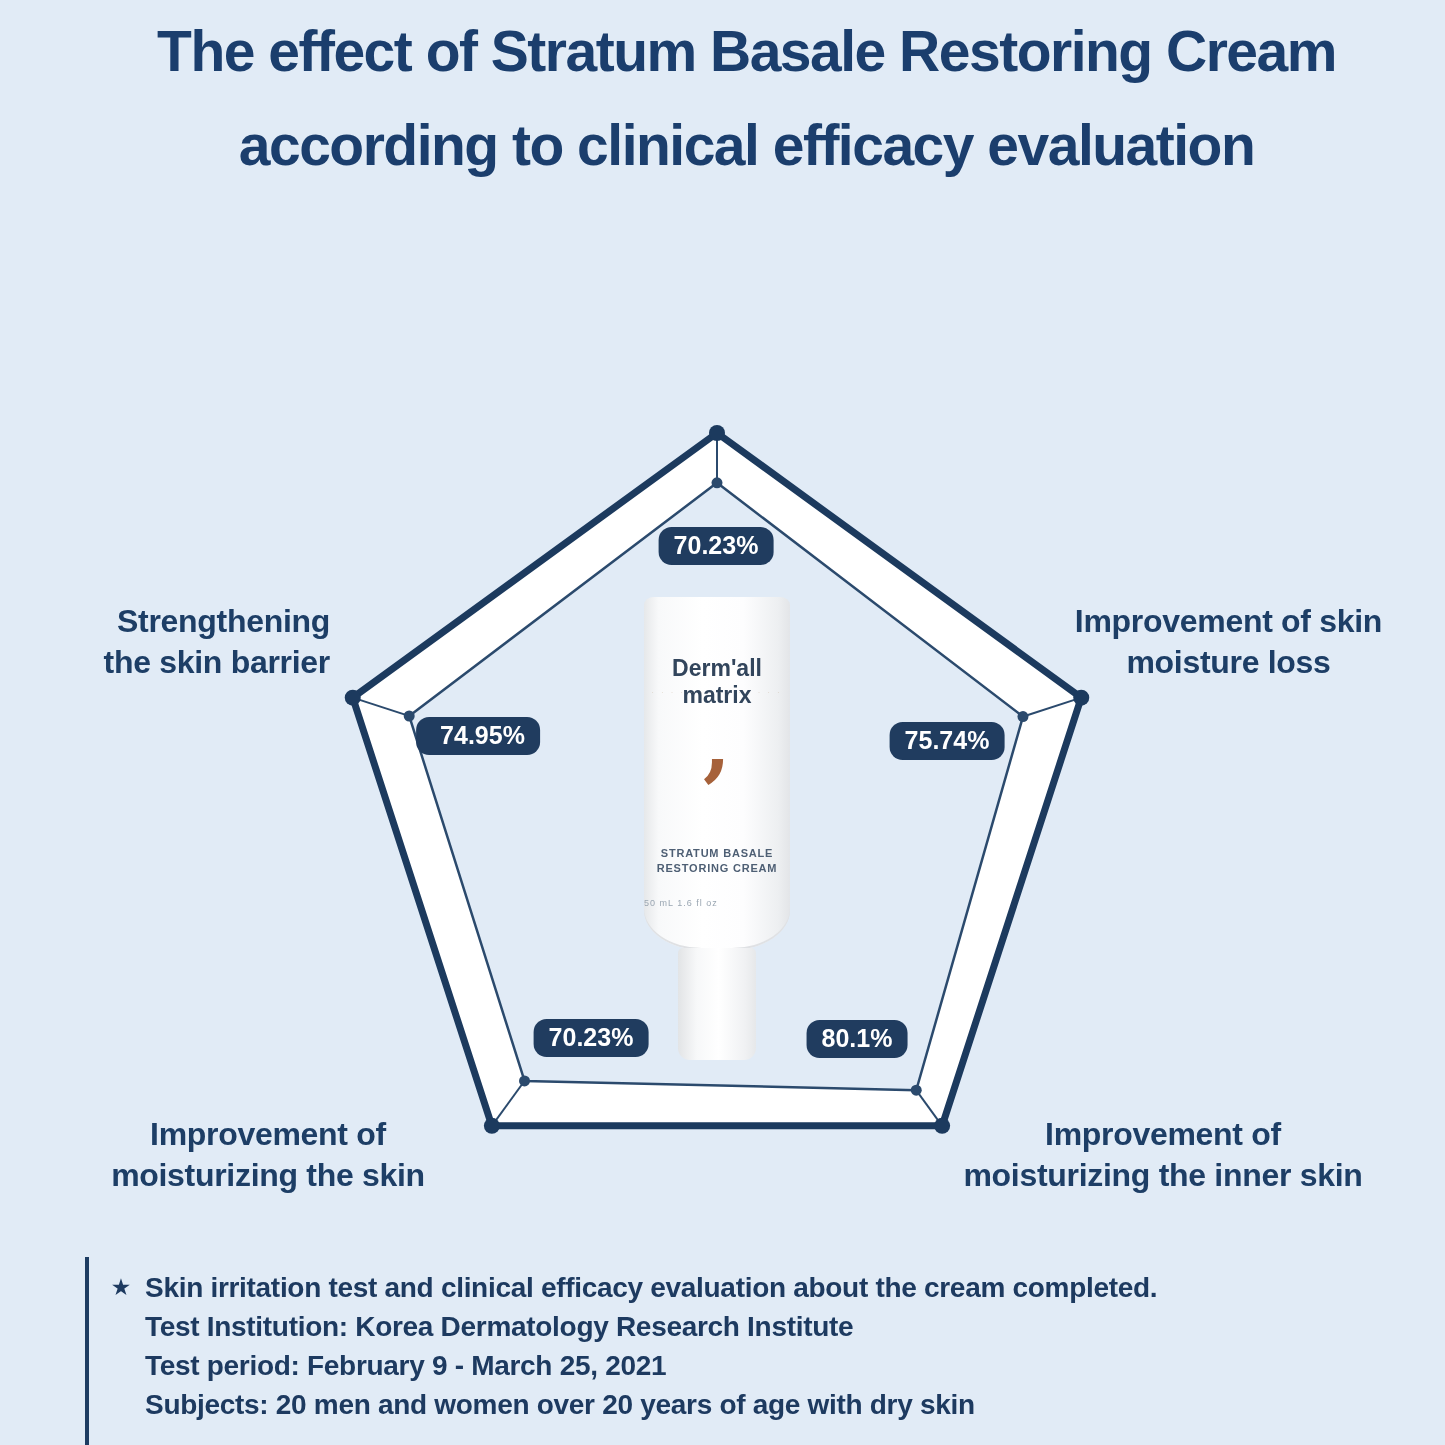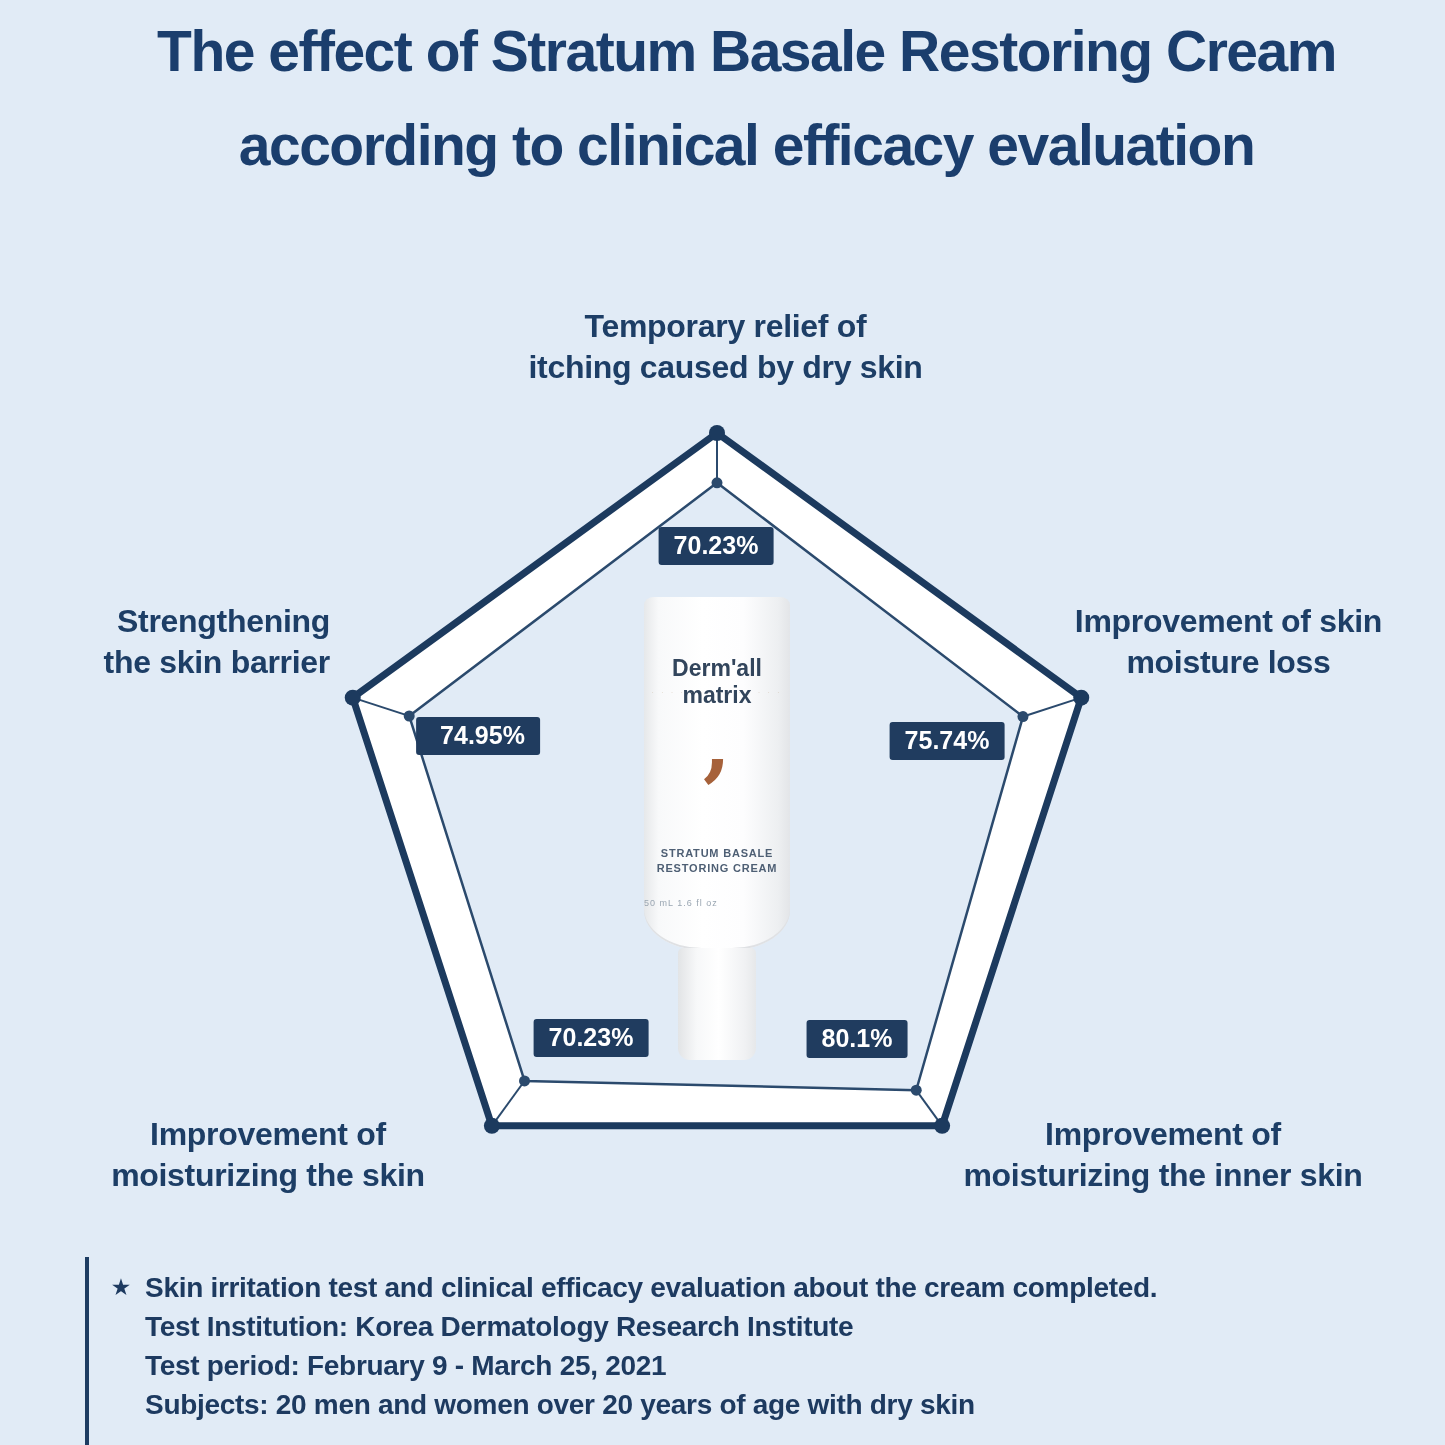--- a/index.html
+++ b/index.html
@@ -35,21 +35,21 @@
   .axis-label.right{left:1030px;top:601px;width:397px;}
   .axis-label.bottom-left{left:68px;top:1114px;width:400px;}
   .axis-label.bottom-right{left:942px;top:1114px;width:442px;}
 
   
   .badge{
     position:absolute;z-index:5;
     transform:translate(-50%,-50%);
     background:#203c5f;color:#ffffff;
     font-size:25px;font-weight:700;
-    padding:4px 15px 5px 15px;border-radius:3px;
+    padding:4px 15px 5px 15px;border-radius:13px;
     white-space:nowrap;
   }
   .badge.b-top{left:716px;top:546px;}
   .badge.b-right{left:947px;top:741px;}
   .badge.b-bottom-right{left:857px;top:1039px;}
   .badge.b-bottom-left{left:591px;top:1038px;}
   .badge.b-left{left:478px;top:736px;padding-left:24px;}
 
   
   .tube{position:absolute;left:644px;top:597px;width:146px;height:466px;z-index:3;}
@@ -131,24 +131,20 @@
       <circle cx="942.1217516280173" cy="1125.853508845605" r="8" fill="#1c3a5e"></circle>
       <circle cx="491.87824837198286" cy="1125.853508845605" r="8" fill="#1c3a5e"></circle>
       <circle cx="352.7453542589562" cy="697.646491154395" r="8" fill="#1c3a5e"></circle>
       <circle cx="717" cy="482.79" r="5.5" fill="#2b4a6d"></circle>
       <circle cx="1022.9739024224768" cy="716.583052569692" r="5.5" fill="#2b4a6d"></circle>
       <circle cx="916.2327501907953" cy="1090.2203553283603" r="5.5" fill="#2b4a6d"></circle>
       <circle cx="524.5209023580453" cy="1080.9247500629922" r="5.5" fill="#2b4a6d"></circle>
       <circle cx="409.204824348818" cy="715.9912850254638" r="5.5" fill="#2b4a6d"></circle>
     </svg>
 
-  <div class="axis-label top">
-    <div>Temporary relief of</div>
-    <div>itching caused by dry skin</div>
-  </div>
   <div class="axis-label right">
     <div>Improvement of skin</div>
     <div>moisture loss</div>
   </div>
   <div class="axis-label bottom-right">
     <div>Improvement of</div>
     <div>moisturizing the inner skin</div>
   </div>
   <div class="axis-label bottom-left">
     <div>Improvement of</div>

